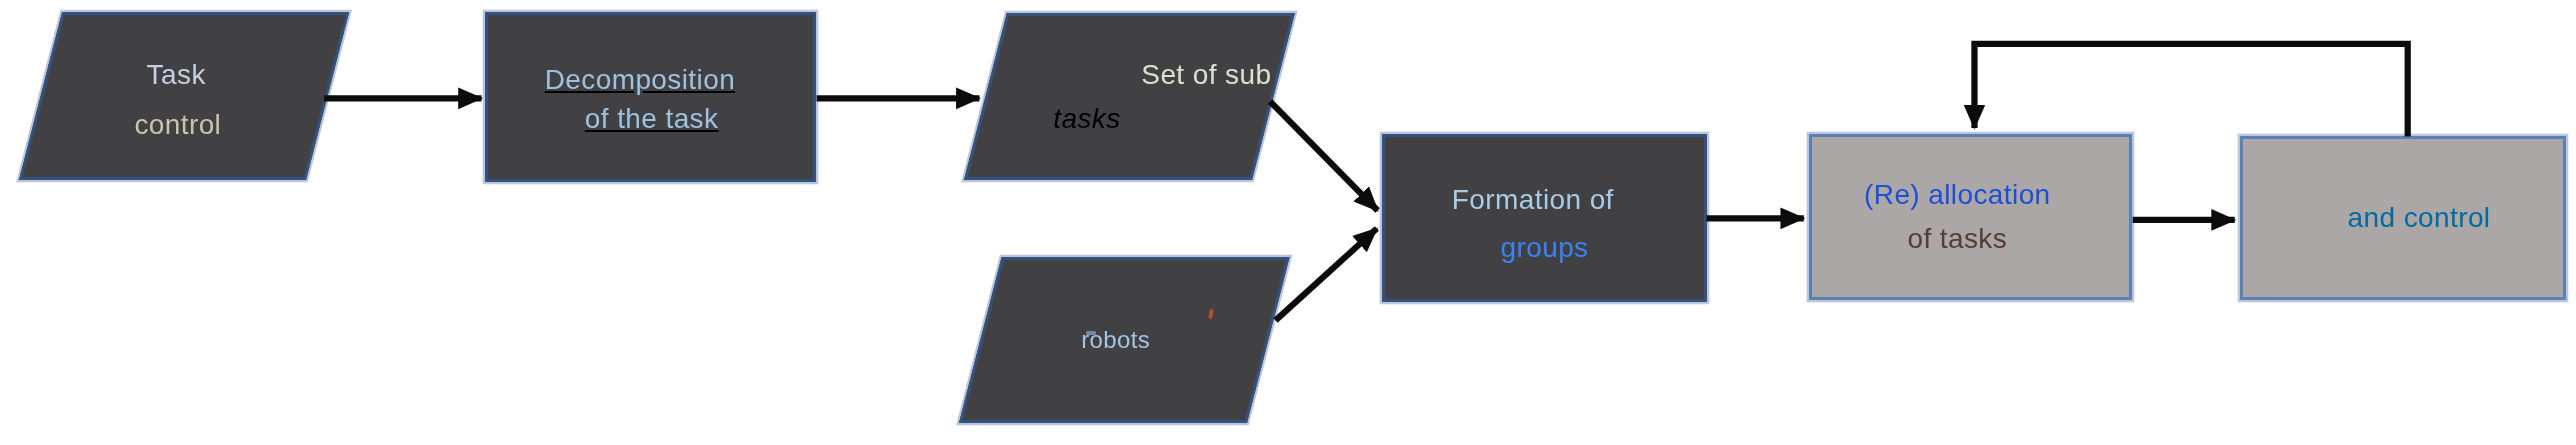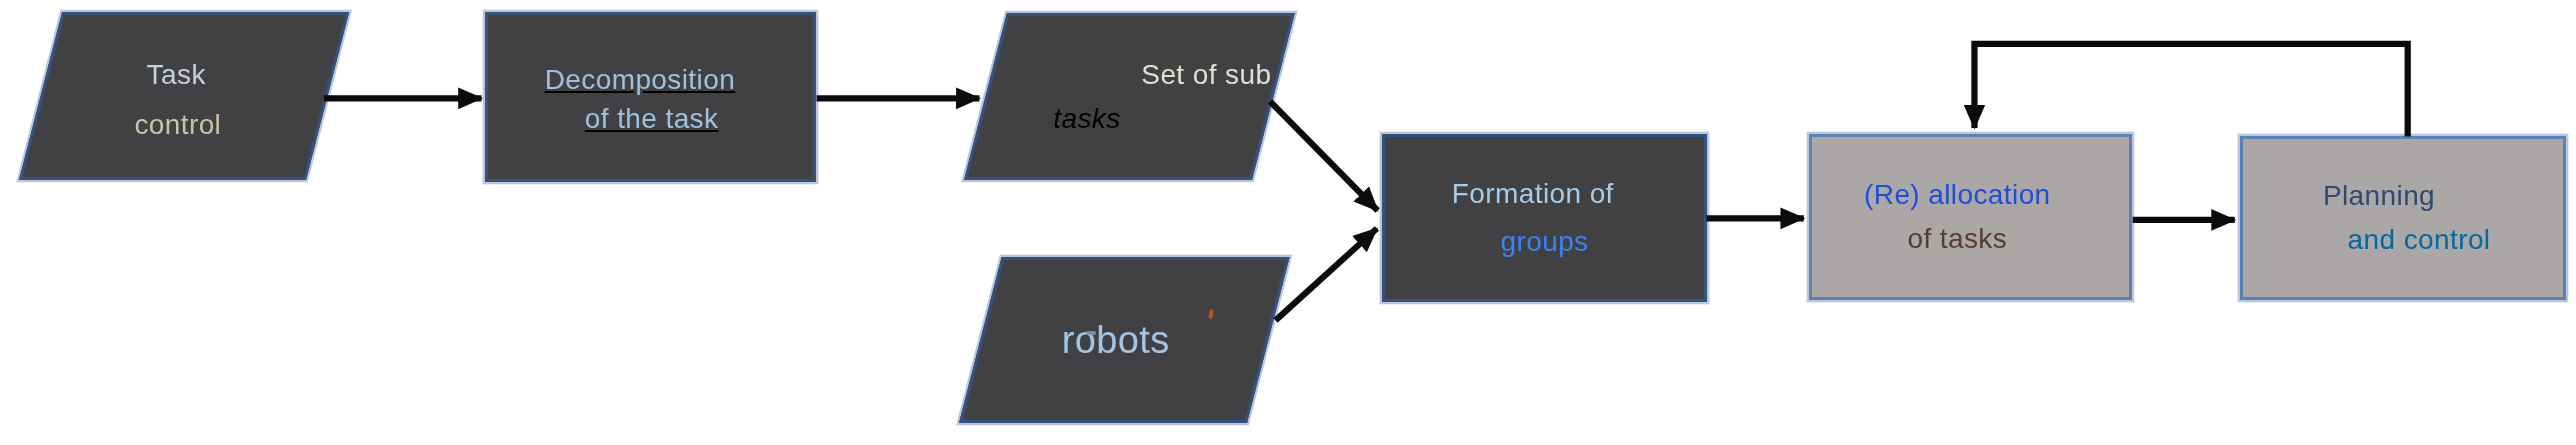--- a/index.html
+++ b/index.html
@@ -40,24 +40,24 @@
   .n2 { left:485px;  top:11.7px;  width:331px; height:170px; }
   .n2 .label { left:0; top:0; width:341px; height:170px; line-height:39px; padding-top:2px;text-decoration:underline; }
   .n2 .l1 { left:-15.6px; } .n2 .l2 { left:-3.9px; }
 
   .n3 { left:964px; top:13.2px;  width:288px; height:167px; }
   .n3 .label { left:0; top:0; width:330px; height:167px; line-height:44px; }
   .n3 .l1 { left:-22.6px; } .n3 .l2 { left:-42px; }
 
   .n4 { left:959px; top:257px; width:288px; height:166px; }
   .n4 .label { left:0; top:0; width:329px; height:166px; line-height:48px; padding-bottom:3.9px; }
-  .n4 .l1 { left:-51px; } .n4 .l2 { left:-7.8px; font-size:38px; }
+  .n4 .l1 { left:-51px; } .n4 .l2 { left:-7.8px; font-size:24px; }
 
   .n5 { left:1382px; top:134px; width:325px; height:168px; }
-  .n5 .label { left:0; top:0; width:325px; height:168px; line-height:48px; padding-top:0; }
+  .n5 .label { left:0; top:0; width:325px; height:168px; line-height:48px; padding-top:6px; }
   .n5 .l1 { left:-11.7px; }
 
   .n6 { left:1809px; top:134px; width:323px; height:166px; }
   .n6 .label { left:0; top:0; width:323px; height:166px; line-height:44px; }
   .n6 .l1 { left:-13.2px; } .n6 .l2 { left:-13.2px; }
 
   .n7 { left:2240px; top:136px; width:326px; height:164px; }
   .n7 .label { left:0; top:0; width:326px; height:164px; line-height:44px; }
   .n7 .l1 { left:-24px; }
 
@@ -122,21 +122,20 @@
     <div class="shape" style="background-color: rgb(171, 167, 166); border-color: rgb(91, 128, 180);"></div>
     <div class="label">
       <span class="line l1" style="color: #1d4ed8;">(Re) allocation</span>
       <span class="line l2" style="color: rgb(83, 61, 53);">of tasks</span>
     </div>
   </div>
 
   <div class="node n7">
     <div class="shape" style="background-color: rgb(171, 167, 166); border-color: rgb(91, 128, 180);"></div>
     <div class="label">
-      <span class="line l1" style="color: rgb(47, 74, 112);">Planning</span>
       <span class="line l2" style="color: #0369a1; padding-left: 32px;">and control</span>
     </div>
   </div>
 
   <div class="speck" style="background-color: rgb(181, 81, 44);"></div>
   <div class="dash" style="background-color: rgb(125, 147, 174);"></div>
 
   <svg id="arrows" width="2576" height="446" viewBox="0 0 3306 572" style="color: rgb(11, 11, 11);">
     <defs>
       <marker id="ah" markerUnits="userSpaceOnUse" markerWidth="34" markerHeight="30" refX="30" refY="15" orient="auto">

